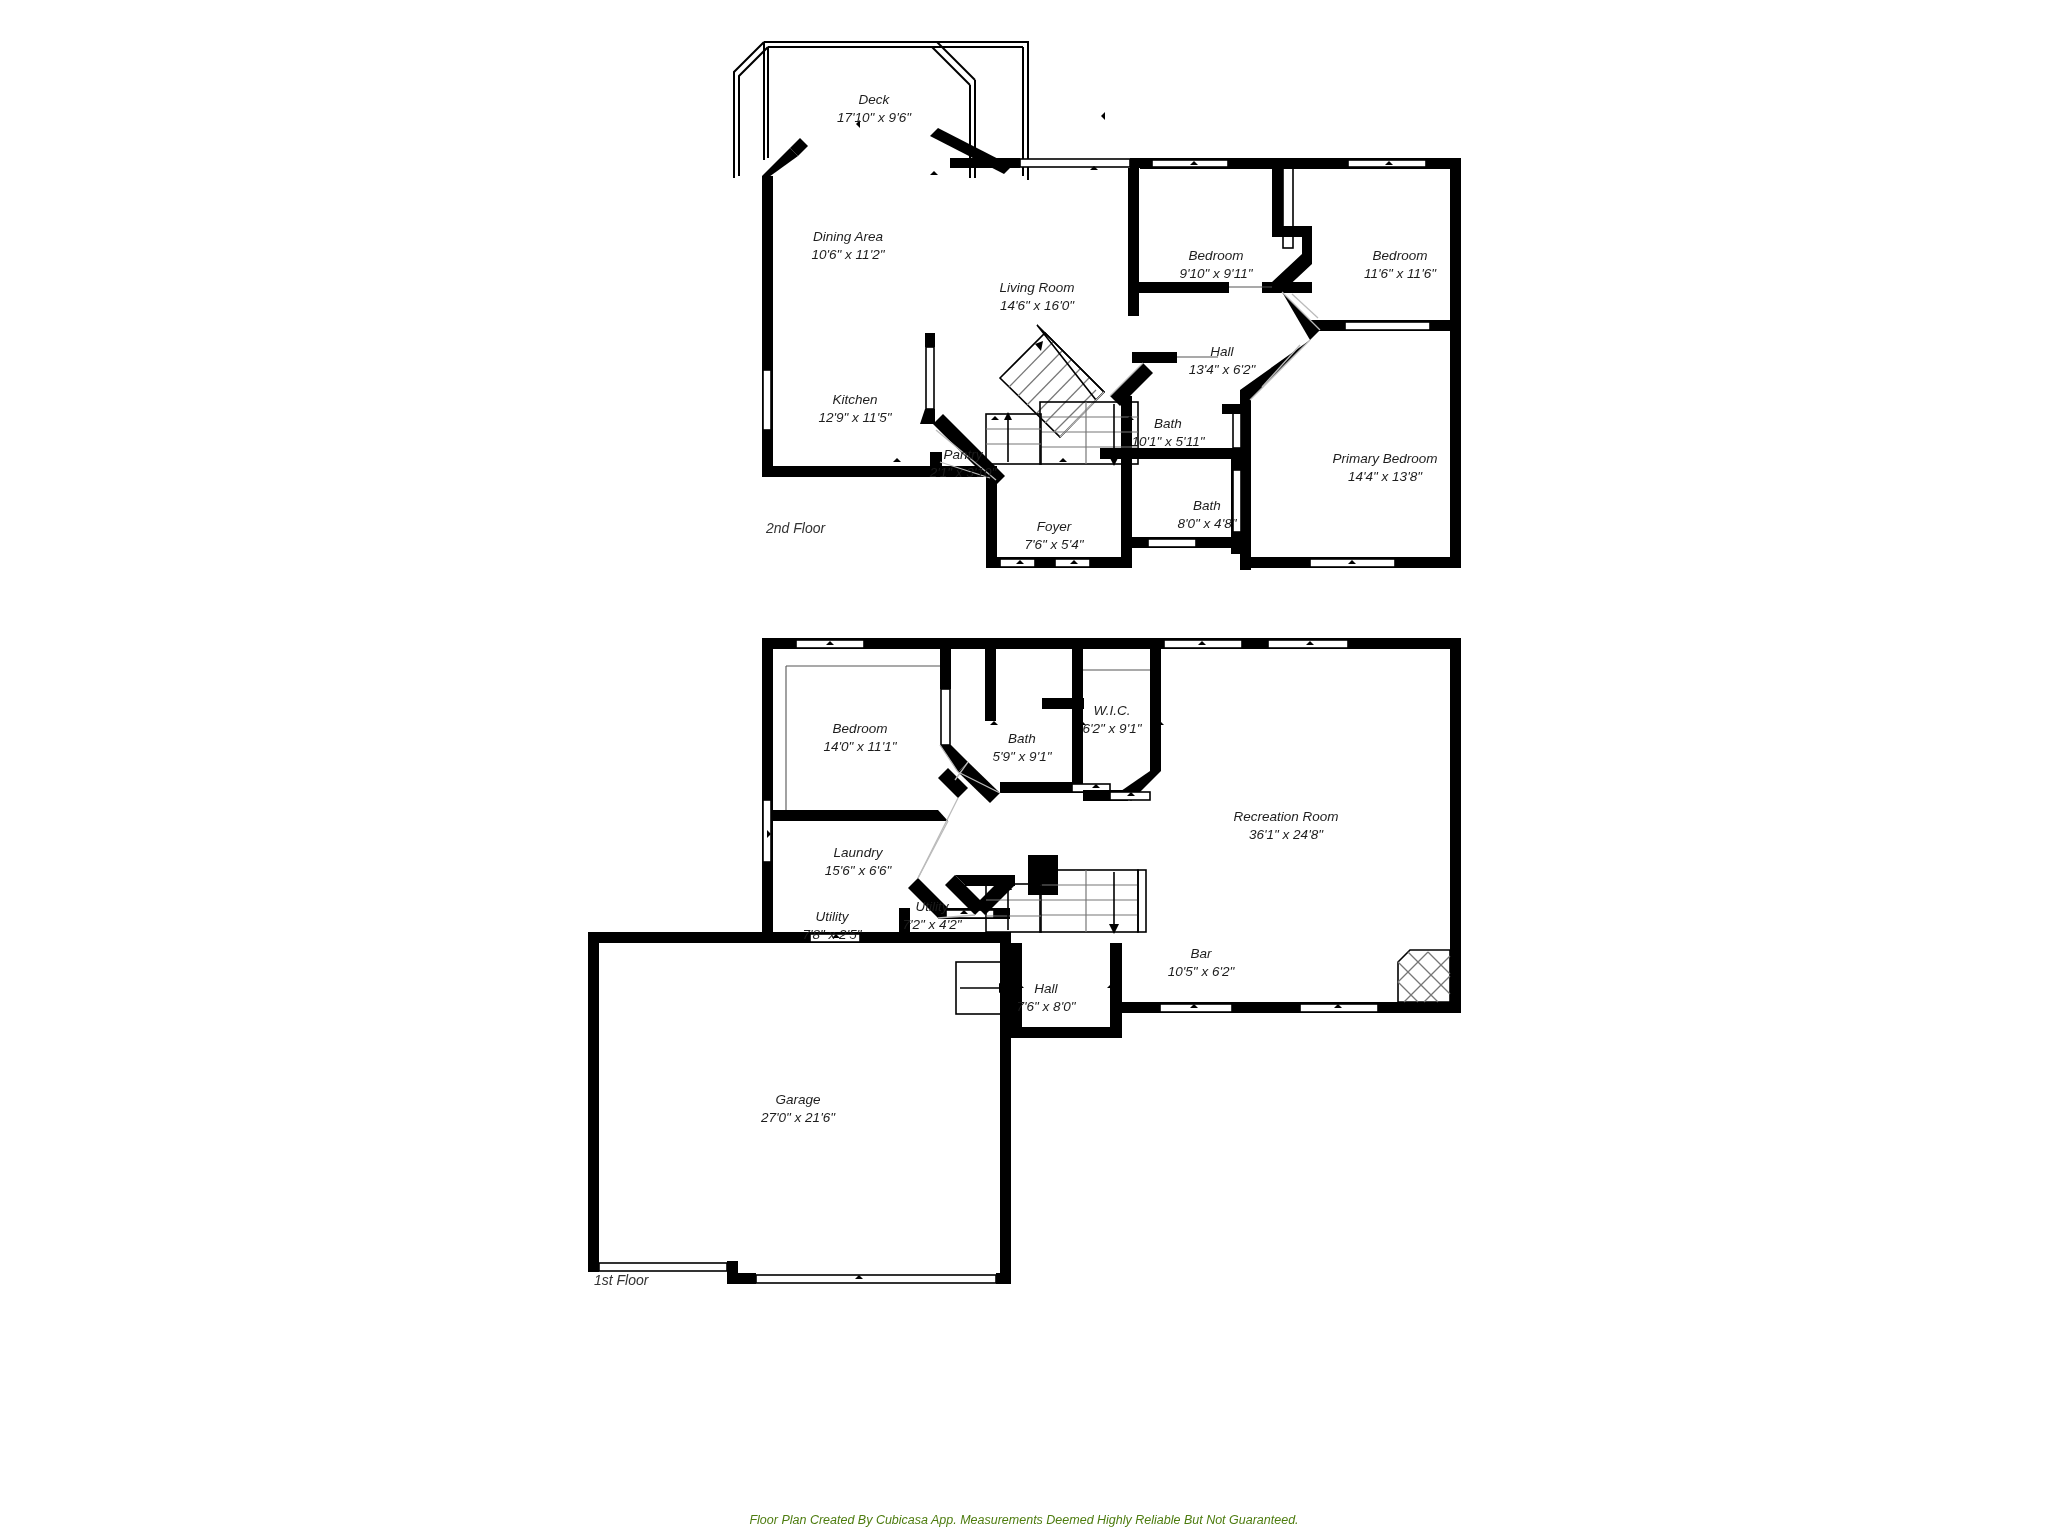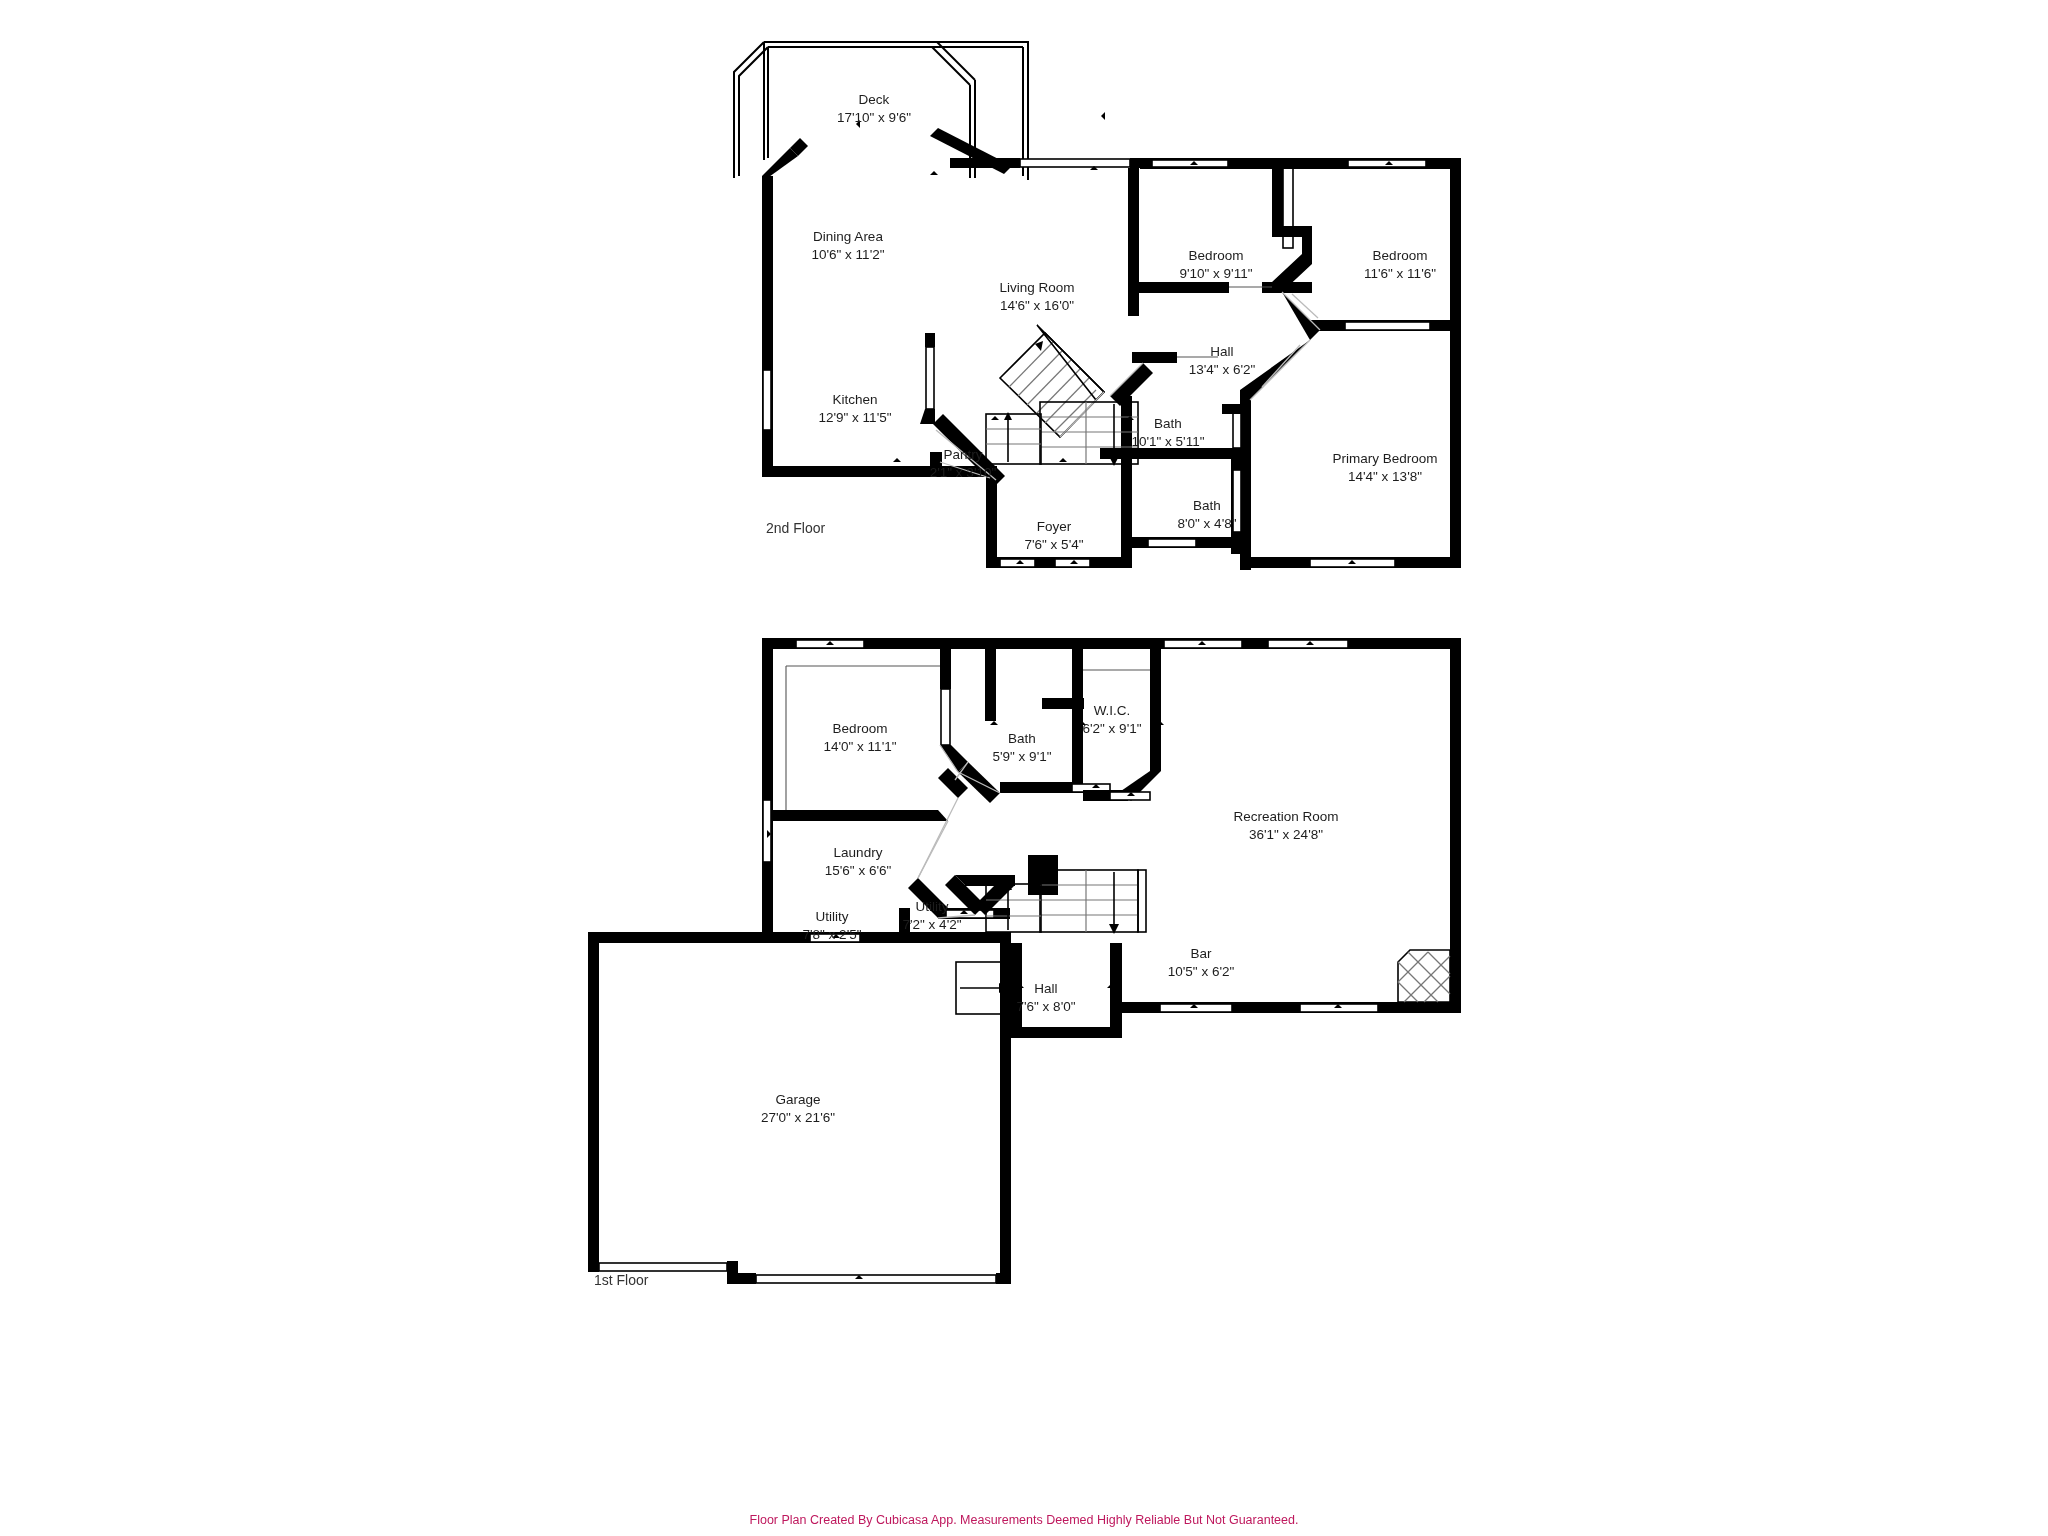--- a/index.html
+++ b/index.html
@@ -13,20 +13,21 @@
     font-family: "Liberation Sans", sans-serif;
     color: #1a1a1a;
     overflow: hidden;
     position: relative;
   }
   #plan-root {
     position: absolute;
     left: 0; top: 0;
     width: 2048px;
     height: 1536px;
+    font-style: italic;
   }
   svg.floorplan {
     position: absolute;
     left: 0; top: 0;
     width: 2048px;
     height: 1536px;
     display: block;
   }
   .wall { fill: #000000; }
   .thinline { stroke: #000000; stroke-width: 1.6; fill: none; }
@@ -75,21 +76,21 @@
     color: #222222;
   }
   #summary-second {
     top: 1462px;
     font-size: 24px;
     color: #222222;
   }
   #summary-disclaimer {
     top: 1513px;
     font-size: 12.5px;
-    color: #be185d;
+    color: #4d7c0f;
   }
 </style>
 </head>
 <body>
 
 <div id="plan-root">
 
   <svg class="floorplan" viewBox="0 0 2048 1536">
 
     <g>

